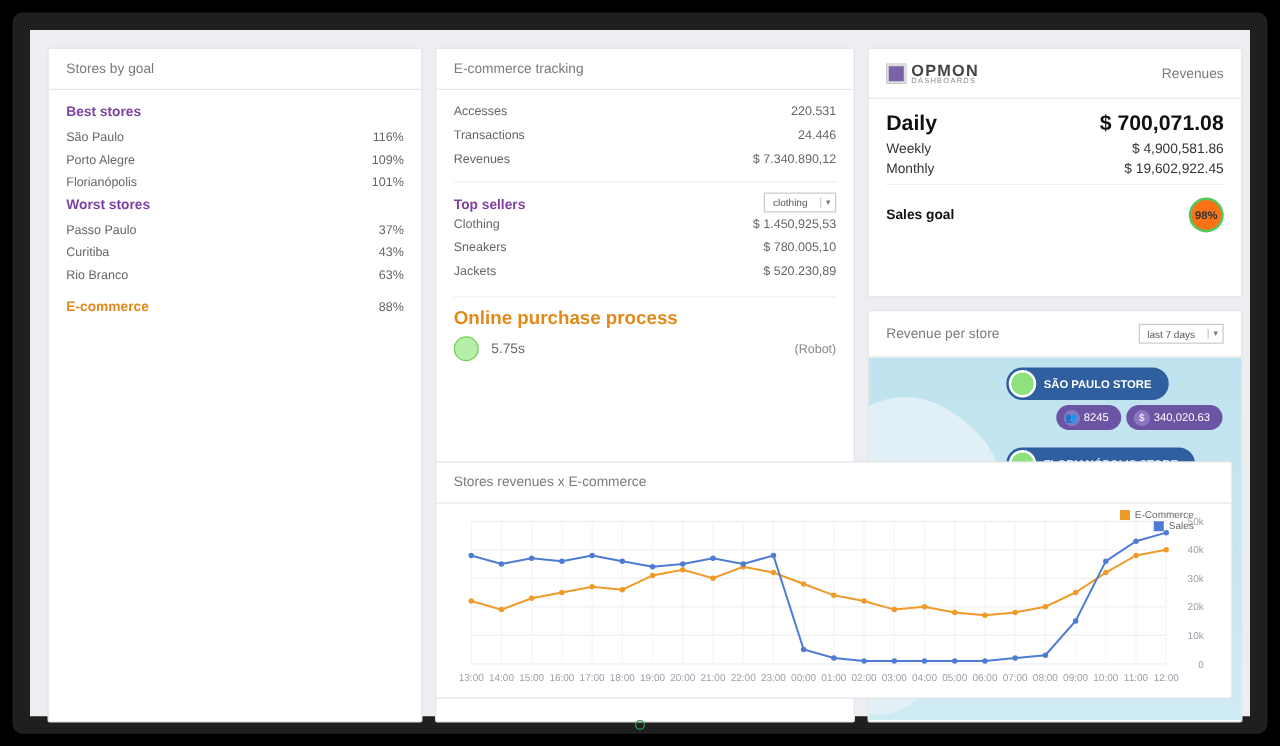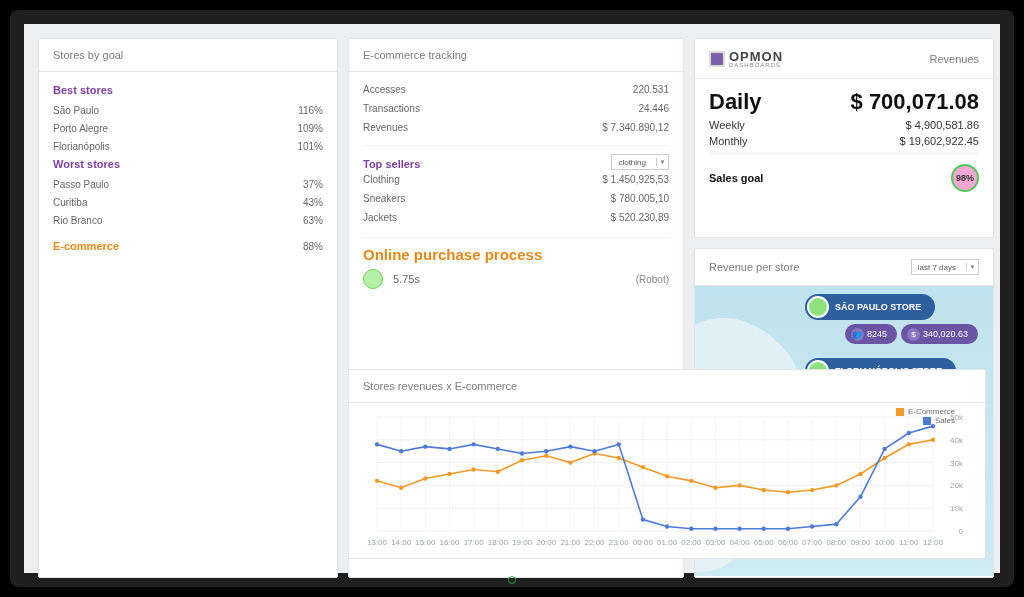--- a/index.html
+++ b/index.html
@@ -8,24 +8,24 @@
   .power-dot{position:absolute;bottom:-11px;left:50%;transform:translateX(-50%);width:8px;height:8px;border:1px solid #2aa04a;border-radius:50%}
   .grid{display:grid;grid-template-columns:300px 336px 300px;grid-template-rows:200px 330px;gap:10px;width:100%;height:100%}
   .card{background:#fff;border:1px solid #e2e4e8;border-radius:2px;font-size:11px;color:#666}
   .card-h{padding:10px 14px;border-bottom:1px solid #e8e8e8;color:#7b7b7b;font-size:11px;display:flex;align-items:center;justify-content:space-between}
   .logo{display:flex;align-items:center;gap:4px}
   .logo-sq{width:16px;height:16px;background:#7a61a8;border:2px solid #ddd}
   .logo-text{font-weight:bold;color:#444;font-size:13px;letter-spacing:1px}
   .logo-sub{font-size:6px;color:#888;letter-spacing:1px;margin-top:-2px}
   .rev-body{padding:10px 14px}
   .rev-row{display:flex;justify-content:space-between;align-items:baseline;margin-bottom:4px;color:#333}
-  .big{font-weight:bold;font-size:22px;color:#111}
+  .big{font-weight:bold;font-size:17px;color:#111}
   .mid{font-size:11px;color:#333}
   .goal-row{display:flex;justify-content:space-between;align-items:center;border-top:1px solid #eee;padding-top:10px;margin-top:6px}
-  .goal-badge{width:28px;height:28px;border-radius:50%;border:2px solid #56c85a;display:flex;align-items:center;justify-content:center;font-size:9px;font-weight:bold;color:#333;background:#f9a8d4}
+  .goal-badge{width:28px;height:28px;border-radius:50%;border:2px solid #56c85a;display:flex;align-items:center;justify-content:center;font-size:9px;font-weight:bold;color:#333;background:#f97316}
   .store-section{padding:6px 14px}
   .sub-h{color:#7d3fa0;font-weight:bold;font-size:11px;margin:6px 0 8px 0}
   .sub-h.worst{color:#7d3fa0}
   .bar-row{display:flex;align-items:center;margin-bottom:6px}
   .bar-label{width:88px;font-size:10px;color:#666}
   .bar-track{flex:1;height:12px;position:relative}
   .bar-fill{height:100%;background:#1fa91f}
   .bar-fill.red{background:#a81414}
   .bar-pct{width:48px;text-align:right;font-size:10px;color:#666}
   .ecom-h{color:#e08a1a;font-weight:bold;font-size:11px}

